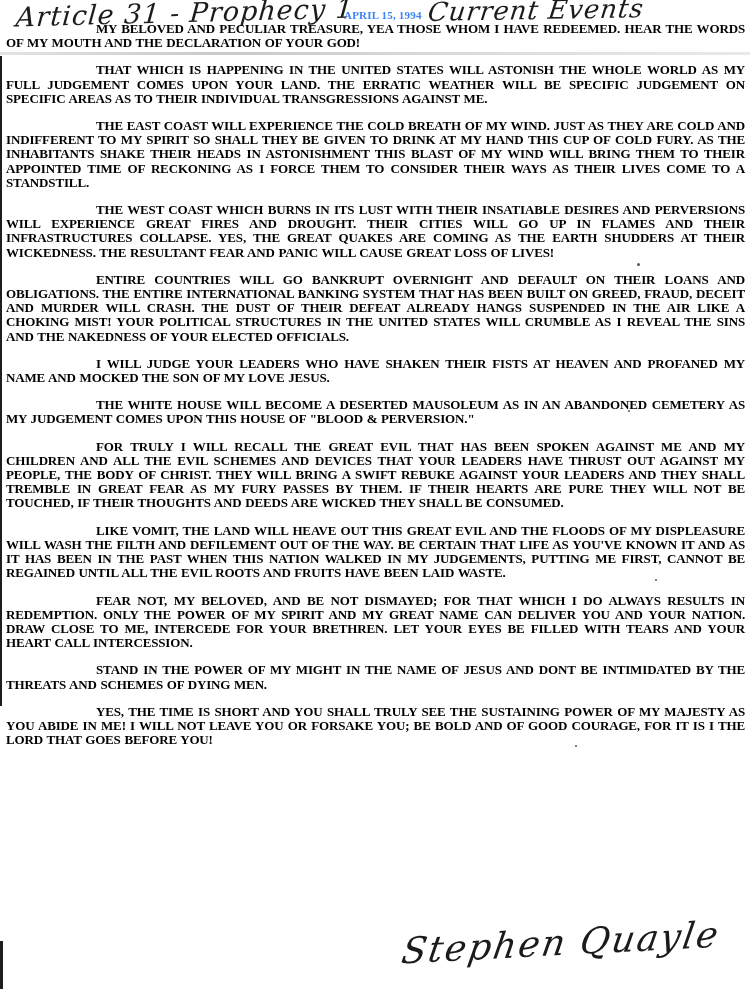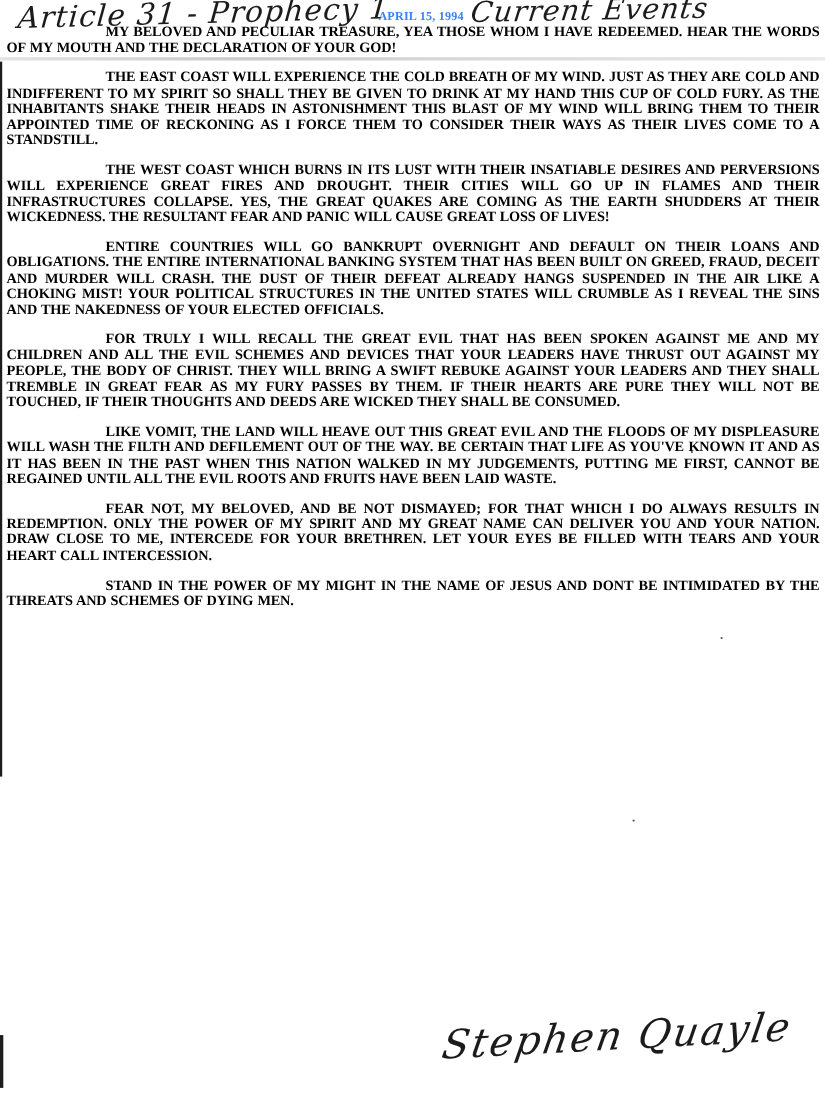--- a/index.html
+++ b/index.html
@@ -117,24 +117,28 @@
   <div class="speck s6"></div>
 
   <div class="header">
     <span class="handwriting hw-left">Article 31 - Prophecy 1</span>
     <span class="date">APRIL 15, 1994</span>
     <span class="handwriting hw-right">Current Events</span>
   </div>
 
   <div class="body-text">
     <p class="doc">MY BELOVED AND PECULIAR TREASURE, YEA THOSE WHOM I HAVE REDEEMED. HEAR THE WORDS OF MY MOUTH AND THE DECLARATION OF YOUR GOD!</p>
+    <p class="doc">THAT WHICH IS HAPPENING IN THE UNITED STATES WILL ASTONISH THE WHOLE WORLD AS MY FULL JUDGEMENT COMES UPON YOUR LAND. THE ERRATIC WEATHER WILL BE SPECIFIC JUDGEMENT ON SPECIFIC AREAS AS TO THEIR INDIVIDUAL TRANSGRESSIONS AGAINST ME.</p>
     <p class="doc">THE EAST COAST WILL EXPERIENCE THE COLD BREATH OF MY WIND. JUST AS THEY ARE COLD AND INDIFFERENT TO MY SPIRIT SO SHALL THEY BE GIVEN TO DRINK AT MY HAND THIS CUP OF COLD FURY. AS THE INHABITANTS SHAKE THEIR HEADS IN ASTONISHMENT THIS BLAST OF MY WIND WILL BRING THEM TO THEIR APPOINTED TIME OF RECKONING AS I FORCE THEM TO CONSIDER THEIR WAYS AS THEIR LIVES COME TO A STANDSTILL.</p>
     <p class="doc">THE WEST COAST WHICH BURNS IN ITS LUST WITH THEIR INSATIABLE DESIRES AND PERVERSIONS WILL EXPERIENCE GREAT FIRES AND DROUGHT. THEIR CITIES WILL GO UP IN FLAMES AND THEIR INFRASTRUCTURES COLLAPSE. YES, THE GREAT QUAKES ARE COMING AS THE EARTH SHUDDERS AT THEIR WICKEDNESS. THE RESULTANT FEAR AND PANIC WILL CAUSE GREAT LOSS OF LIVES!</p>
     <p class="doc">ENTIRE COUNTRIES WILL GO BANKRUPT OVERNIGHT AND DEFAULT ON THEIR LOANS AND OBLIGATIONS. THE ENTIRE INTERNATIONAL BANKING SYSTEM THAT HAS BEEN BUILT ON GREED, FRAUD, DECEIT AND MURDER WILL CRASH. THE DUST OF THEIR DEFEAT ALREADY HANGS SUSPENDED IN THE AIR LIKE A CHOKING MIST! YOUR POLITICAL STRUCTURES IN THE UNITED STATES WILL CRUMBLE AS I REVEAL THE SINS AND THE NAKEDNESS OF YOUR ELECTED OFFICIALS.</p>
+    <p class="doc">I  WILL JUDGE YOUR LEADERS WHO HAVE SHAKEN THEIR FISTS AT HEAVEN AND PROFANED MY NAME AND MOCKED THE SON OF MY LOVE JESUS.</p>
+    <p class="doc">THE WHITE HOUSE WILL BECOME A DESERTED MAUSOLEUM AS IN AN ABANDONED CEMETERY AS MY JUDGEMENT COMES UPON THIS HOUSE OF "BLOOD &amp; PERVERSION."</p>
     <p class="doc">FOR TRULY I  WILL RECALL THE GREAT EVIL THAT HAS BEEN SPOKEN AGAINST ME AND MY CHILDREN AND ALL THE EVIL SCHEMES AND DEVICES THAT YOUR LEADERS HAVE THRUST OUT AGAINST MY PEOPLE, THE BODY OF CHRIST. THEY WILL BRING A SWIFT REBUKE AGAINST YOUR LEADERS AND THEY SHALL TREMBLE IN GREAT FEAR AS MY FURY PASSES BY THEM. IF THEIR HEARTS ARE PURE THEY WILL NOT BE TOUCHED, IF THEIR THOUGHTS AND DEEDS ARE WICKED THEY SHALL BE CONSUMED.</p>
     <p class="doc">LIKE VOMIT, THE LAND WILL HEAVE OUT THIS GREAT EVIL AND THE FLOODS OF MY DISPLEASURE WILL WASH THE FILTH AND DEFILEMENT OUT OF THE WAY. BE CERTAIN THAT LIFE AS YOU'VE KNOWN IT AND AS IT HAS BEEN IN THE PAST WHEN THIS NATION WALKED IN MY JUDGEMENTS, PUTTING ME FIRST, CANNOT BE REGAINED UNTIL ALL THE EVIL ROOTS AND FRUITS HAVE BEEN LAID WASTE.</p>
     <p class="doc">FEAR NOT, MY BELOVED, AND BE NOT DISMAYED; FOR THAT WHICH I DO ALWAYS RESULTS IN REDEMPTION. ONLY THE POWER OF MY SPIRIT AND MY GREAT NAME CAN DELIVER YOU AND YOUR NATION. DRAW CLOSE TO ME, INTERCEDE FOR YOUR BRETHREN. LET YOUR EYES BE FILLED WITH TEARS AND YOUR HEART CALL INTERCESSION.</p>
     <p class="doc">STAND IN THE POWER OF MY MIGHT IN THE NAME OF JESUS AND DONT BE INTIMIDATED BY THE THREATS AND SCHEMES OF DYING MEN.</p>
+    <p class="doc">YES, THE TIME IS SHORT AND YOU SHALL TRULY SEE THE SUSTAINING POWER OF MY MAJESTY AS YOU ABIDE IN ME! I WILL NOT LEAVE YOU OR FORSAKE YOU; BE BOLD AND OF GOOD COURAGE, FOR IT IS I THE LORD THAT GOES BEFORE YOU!</p>
   </div>
 
   <div class="signature">Stephen Quayle</div>
 
 </div>
 
 </body></html>

